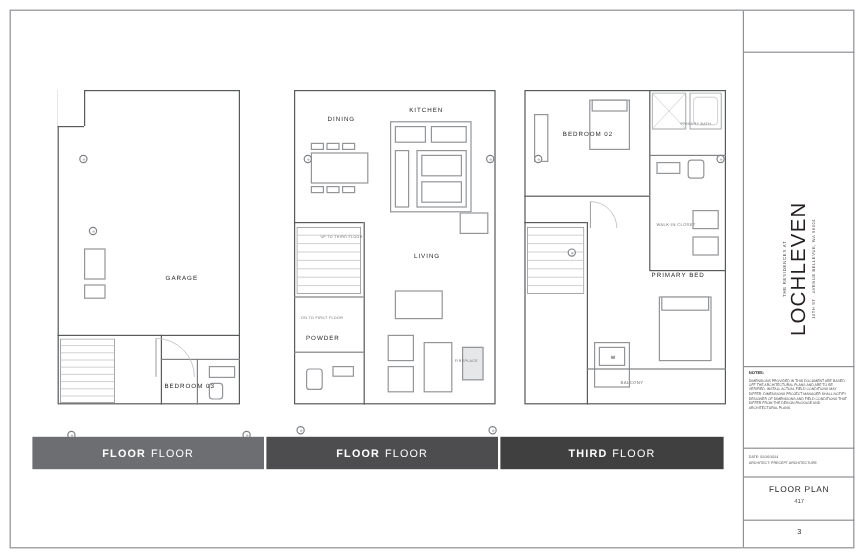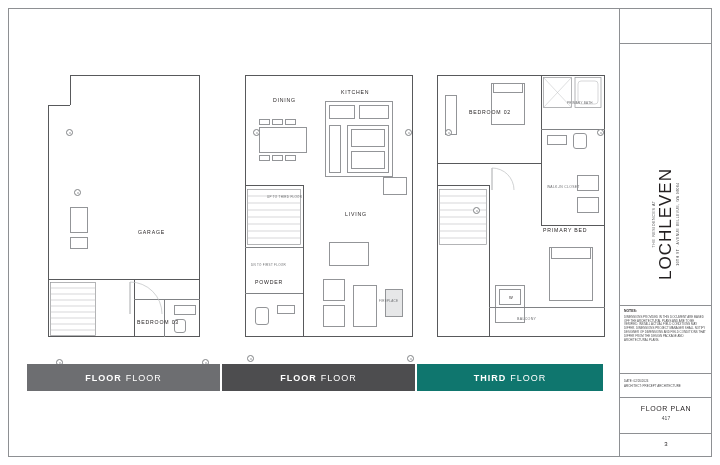--- a/index.html
+++ b/index.html
@@ -228,21 +228,21 @@
     font-size: 9px;
     letter-spacing: 1px;
     display: flex;
     align-items: center;
     justify-content: center;
   }
   .bar b { font-weight: bold; }
   .bar span.l { font-weight: normal; margin-left: 4px; }
   .bar1 { background: #6d6e71; }
   .bar2 { background: #4d4d4f; }
-  .bar3 { background: #0f766e; }
+  .bar3 { background: #404040; }
   svg { display: block; }
 </style>
 </head>
 <body>
 
 <div id="sheet">
   <div class="sheet-border"></div>
 
   <div class="plans">
 

